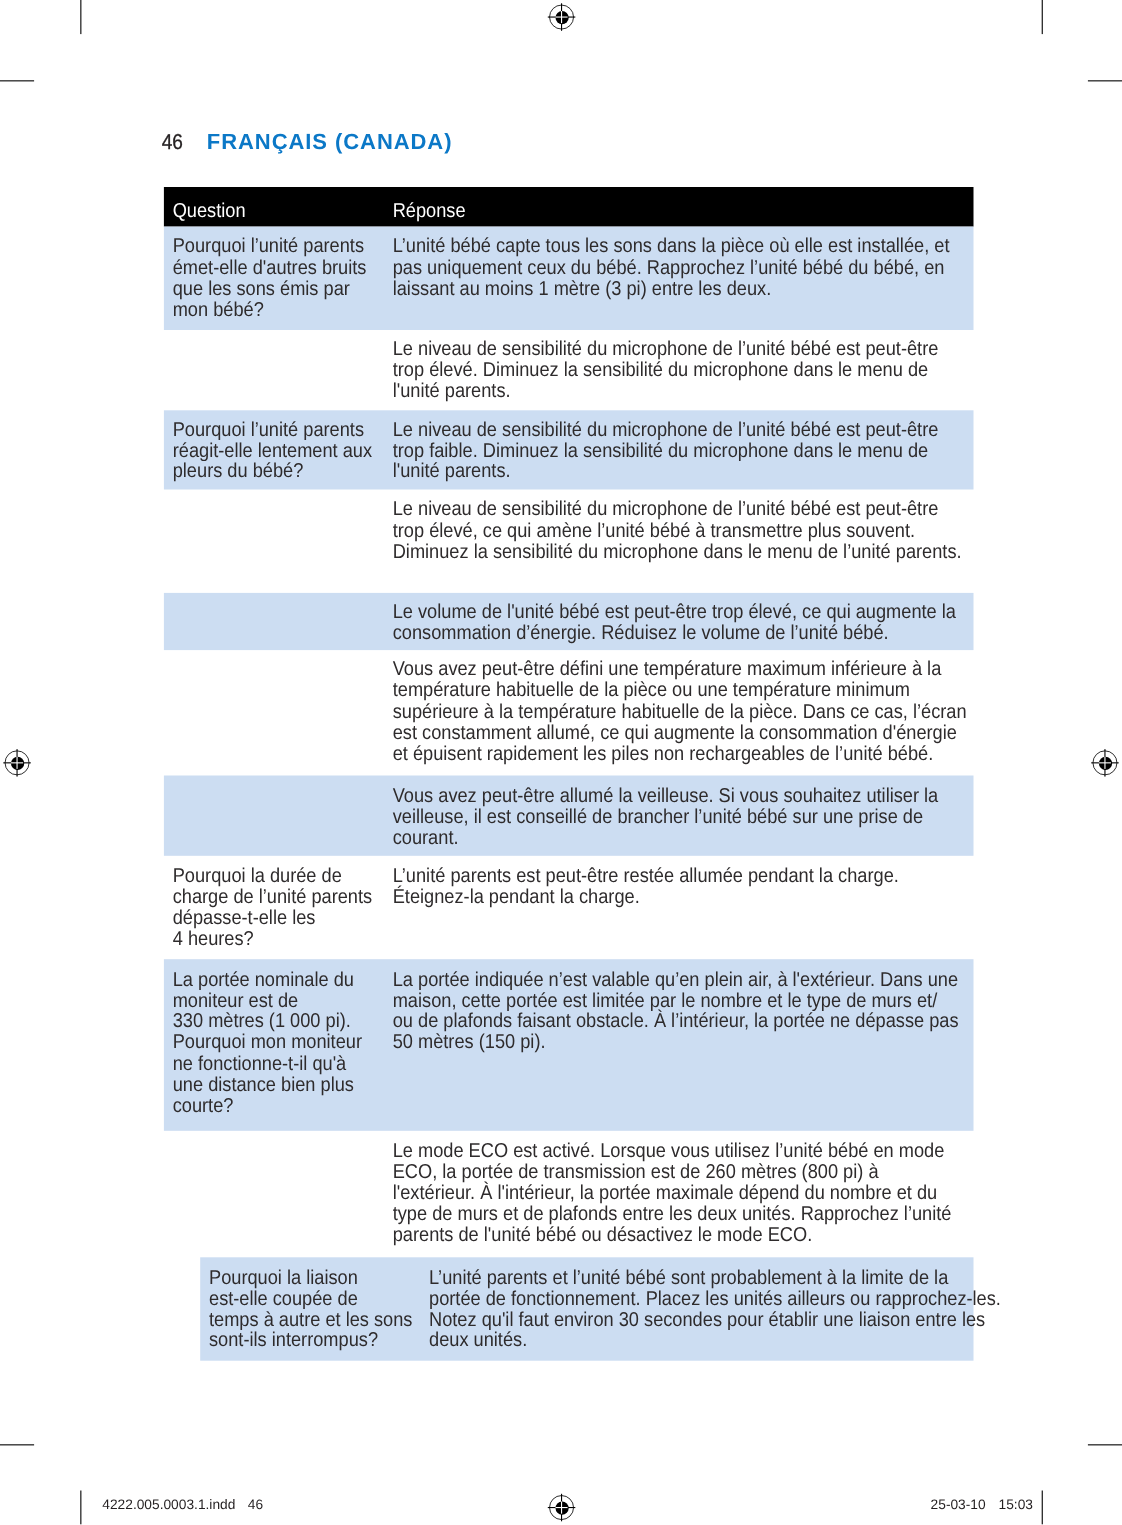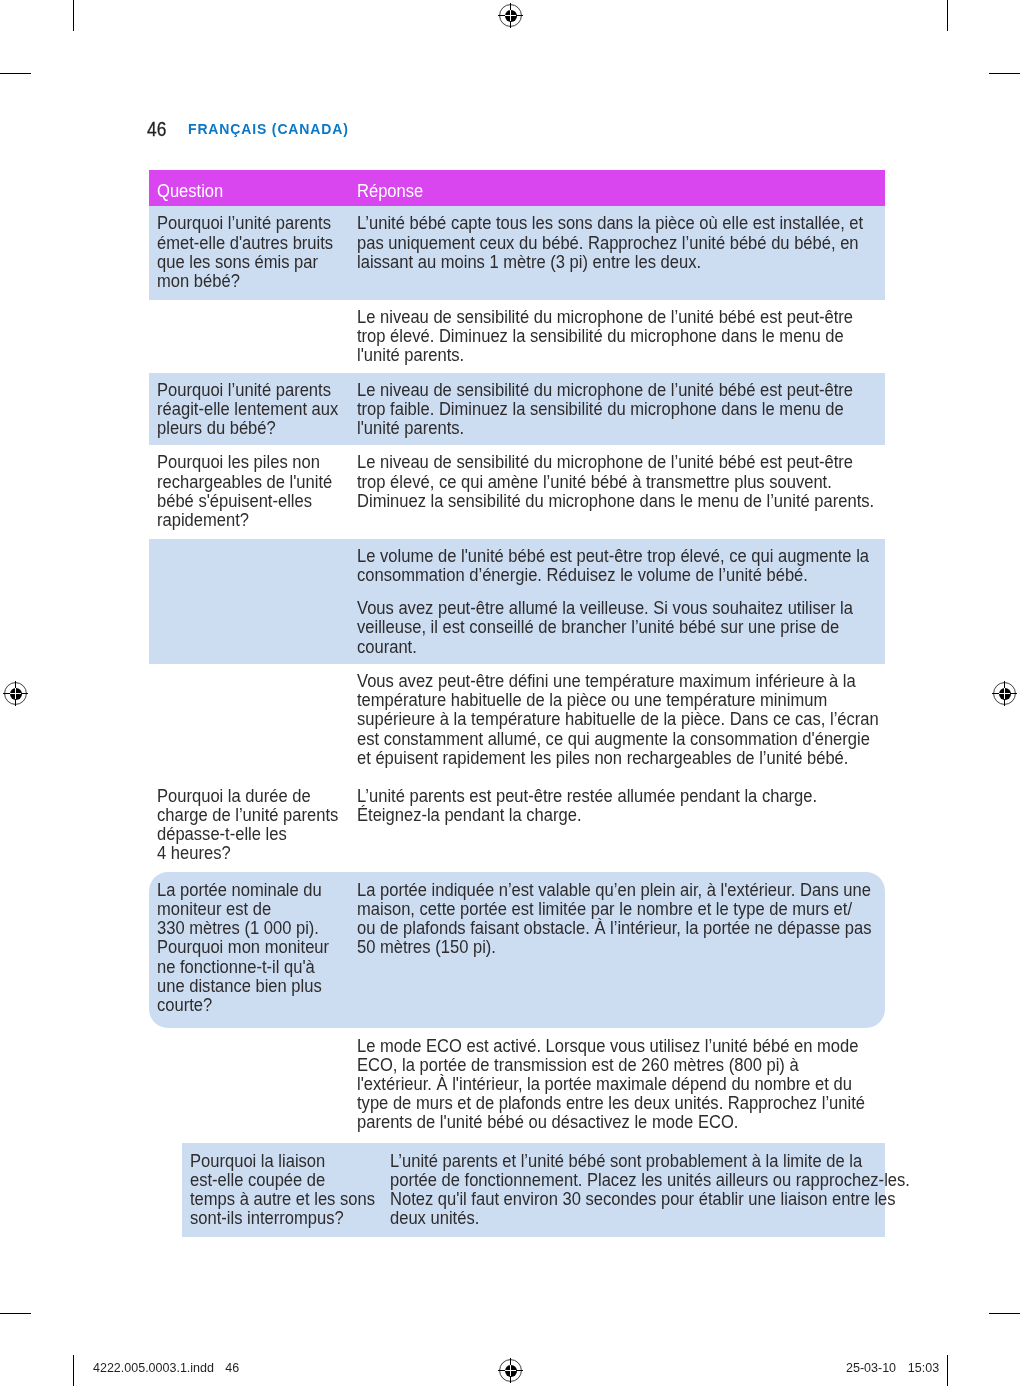--- a/index.html
+++ b/index.html
@@ -9,26 +9,26 @@
   .page{position:absolute;left:0;top:0;width:1020px;height:1269px;}
 
   
   .cmark{position:absolute;background:#000;}
 
   
   .hdr{position:absolute;left:147px;top:118.5px;white-space:nowrap;line-height:20px;}
   .pgnum{font-size:19.6px;font-weight:400;color:#231F20;display:inline-block;
     -webkit-text-stroke:0.3px #231F20;
     transform:scaleX(0.885);transform-origin:0 0;vertical-align:baseline;}
-  .chapter{font-size:14px;font-weight:bold;color:#0B78C7;letter-spacing:0.85px;
+  .chapter{font-size:20px;font-weight:bold;color:#0B78C7;letter-spacing:0.85px;
     position:absolute;left:41px;top:0;}
 
   
   .faq{position:absolute;left:149px;top:169.6px;width:736.4px;}
-  .thead{background:#d946ef;height:36.5px;position:relative;}
+  .thead{background:#000000;height:36.5px;position:relative;}
   .thead span{position:absolute;top:11.8px;color:#fff;font-size:18.3px;line-height:19.2px;
     display:inline-block;transform:scaleX(0.9055);transform-origin:0 0;}
   .th-q{left:8px;}
   .th-a{left:208px;}
   .row{position:relative;padding-left:46px;}
   .row.blue{background:#CCDDF2;}
   .cell{position:absolute;top:7.4px;font-size:18.3px;line-height:19.2px;color:#2e2b2c;}
   .cell div{transform:scaleX(0.9055);transform-origin:0 0;}
   .cell.q{left:8px;width:196px;}
   .cell.a{left:208px;width:520px;}
@@ -139,70 +139,64 @@
             <div>réagit-elle lentement aux</div>
             <div>pleurs du bébé?</div>
           </div>
           <div class="cell a">
             <div>Le niveau de sensibilité du microphone de l’unité bébé est peut-être</div>
             <div>trop faible. Diminuez la sensibilité du microphone dans le menu de</div>
             <div>l'unité parents.</div>
           </div>
         </div>
         <div class="row" style="height: 93.8px;">
-          <div class="cell q">
-            <div>Pourquoi les piles non</div>
-            <div>rechargeables de l'unité</div>
-            <div>bébé s'épuisent-elles</div>
-            <div>rapidement?</div>
-          </div>
           <div class="cell a">
             <div>Le niveau de sensibilité du microphone de l’unité bébé est peut-être</div>
             <div>trop élevé, ce qui amène l’unité bébé à transmettre plus souvent.</div>
             <div>Diminuez la sensibilité du microphone dans le menu de l’unité parents.</div>
           </div>
         </div>
         <div class="row blue" style="height: 52px;">
           <div class="cell q"></div>
           <div class="cell a">
             <div>Le volume de l'unité bébé est peut-être trop élevé, ce qui augmente la</div>
             <div>consommation d’énergie. Réduisez le volume de l’unité bébé.</div>
-          </div>
-        </div>
-        <div class="row blue" style="height: 72.8px;">
-          <div class="cell q"></div>
-          <div class="cell a">
-            <div>Vous avez peut-être allumé la veilleuse. Si vous souhaitez utiliser la</div>
-            <div>veilleuse, il est conseillé de brancher l’unité bébé sur une prise de</div>
-            <div>courant.</div>
           </div>
         </div>
         <div class="row" style="height: 114.5px;">
           <div class="cell q"></div>
           <div class="cell a">
             <div>Vous avez peut-être défini une température maximum inférieure à la</div>
             <div>température habituelle de la pièce ou une température minimum</div>
             <div>supérieure à la température habituelle de la pièce. Dans ce cas, l’écran</div>
             <div>est constamment allumé, ce qui augmente la consommation d'énergie</div>
             <div>et épuisent rapidement les piles non rechargeables de l’unité bébé.</div>
           </div>
         </div>
+        <div class="row blue" style="height: 72.8px;">
+          <div class="cell q"></div>
+          <div class="cell a">
+            <div>Vous avez peut-être allumé la veilleuse. Si vous souhaitez utiliser la</div>
+            <div>veilleuse, il est conseillé de brancher l’unité bébé sur une prise de</div>
+            <div>courant.</div>
+          </div>
+        </div>
         <div class="row" style="height: 94.3px;">
           <div class="cell q">
             <div>Pourquoi la durée de</div>
             <div>charge de l’unité parents</div>
             <div>dépasse-t-elle les</div>
             <div>4 heures?</div>
           </div>
           <div class="cell a">
             <div>L’unité parents est peut-être restée allumée pendant la charge.</div>
             <div>Éteignez-la pendant la charge.</div>
           </div>
         </div>
-        <div class="row blue" style="height: 155.7px; border-radius: 19px;">
+        <div class="row blue" style="height: 155.7px;">
           <div class="cell q">
             <div>La portée nominale du</div>
             <div>moniteur est de</div>
             <div>330 mètres (1 000 pi).</div>
             <div>Pourquoi mon moniteur</div>
             <div>ne fonctionne-t-il qu'à</div>
             <div>une distance bien plus</div>
             <div>courte?</div>
           </div>
           <div class="cell a">

